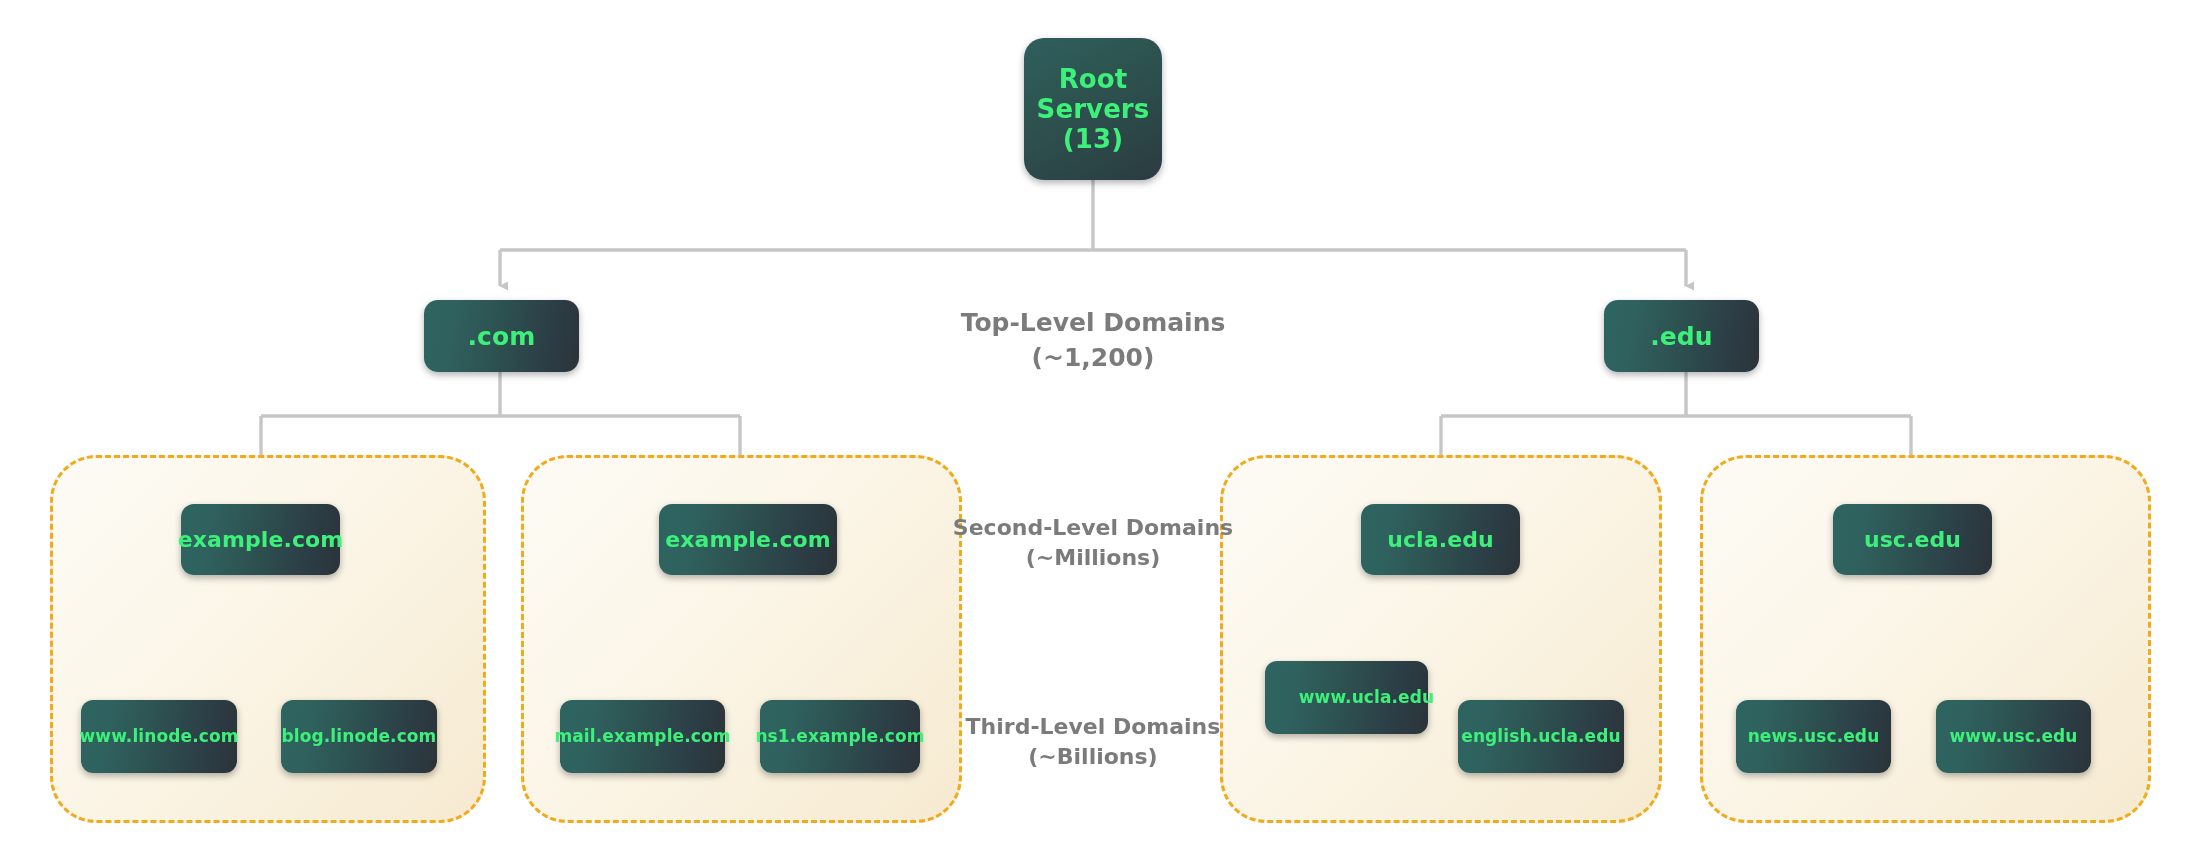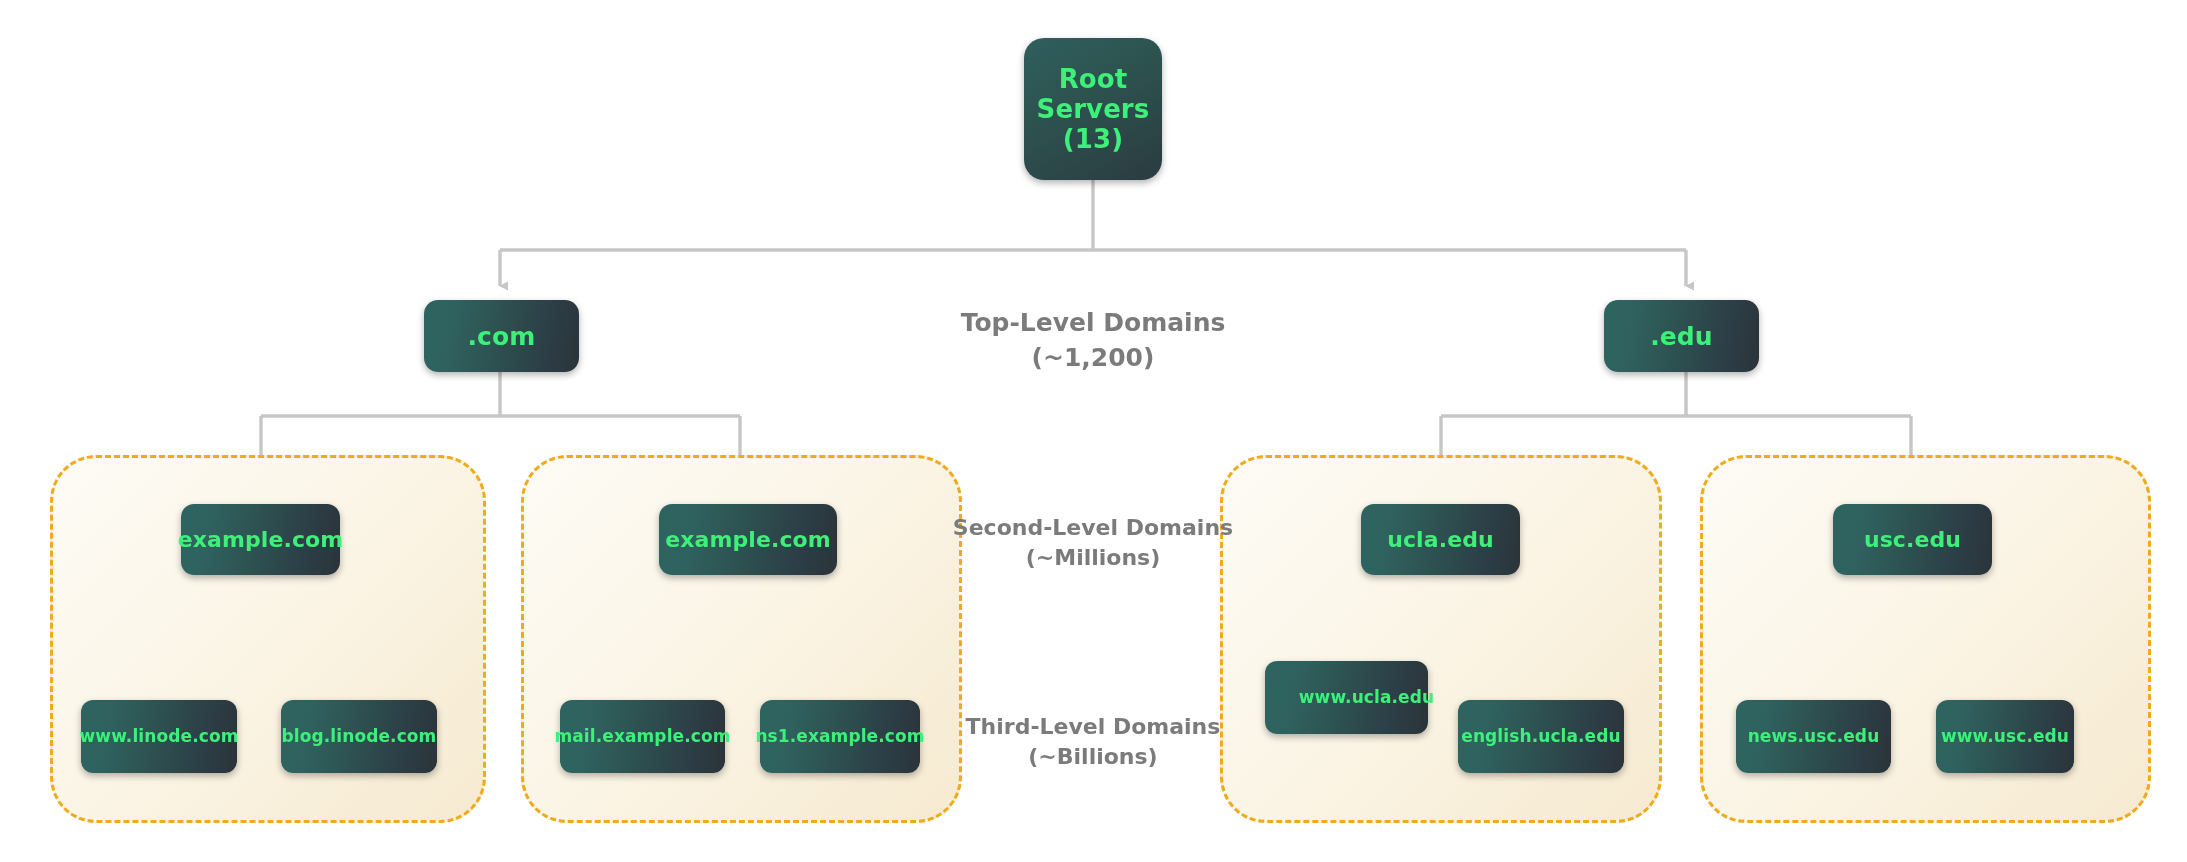--- a/index.html
+++ b/index.html
@@ -153,21 +153,21 @@
   <div class="node sld" style="left:1361px; top:504px; width:159px; height:71px;">ucla.edu</div>
   <div class="node sld" style="left:1833px; top:504px; width:159px; height:71px;">usc.edu</div>
 
   <div class="node leaf" style="left:81px; top:700px; width:156px; height:73px;">www.linode.com</div>
   <div class="node leaf" style="left:281px; top:700px; width:156px; height:73px;">blog.linode.com</div>
   <div class="node leaf" style="left:560px; top:700px; width:165px; height:73px;">mail.example.com</div>
   <div class="node leaf" style="left:760px; top:700px; width:160px; height:73px;">ns1.example.com</div>
   <div class="node leaf" style="left:1265px; top:661px; width:163px; height:73px;padding-left:40px;">www.ucla.edu</div>
   <div class="node leaf" style="left:1458px; top:700px; width:166px; height:73px;">english.ucla.edu</div>
   <div class="node leaf" style="left:1736px; top:700px; width:155px; height:73px;">news.usc.edu</div>
-  <div class="node leaf" style="left:1936px; top:700px; width:138px; height:73px;">www.usc.edu</div>
+  <div class="node leaf" style="left:1936px; top:700px; width:155px; height:73px;">www.usc.edu</div>
 
   <div class="tier-label tier-1" style="left:893px; top:306px; width:400px;">Top-Level Domains
 (~1,200)</div>
   <div class="tier-label tier-2" style="left:893px; top:513px; width:400px;">Second-Level Domains
 (~Millions)</div>
   <div class="tier-label tier-3" style="left:893px; top:712px; width:400px;">Third-Level Domains
 (~Billions)</div>
 
 </div>
 

